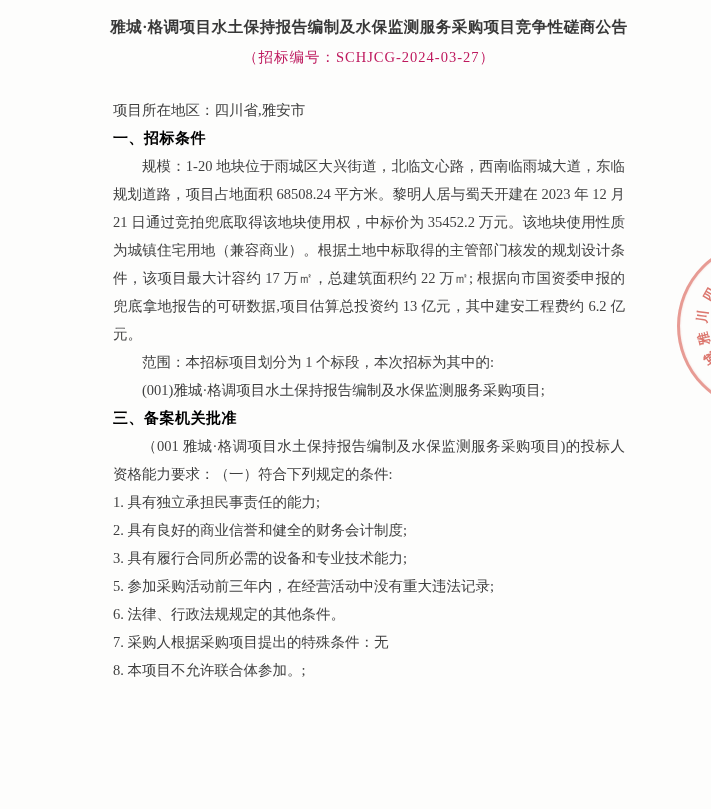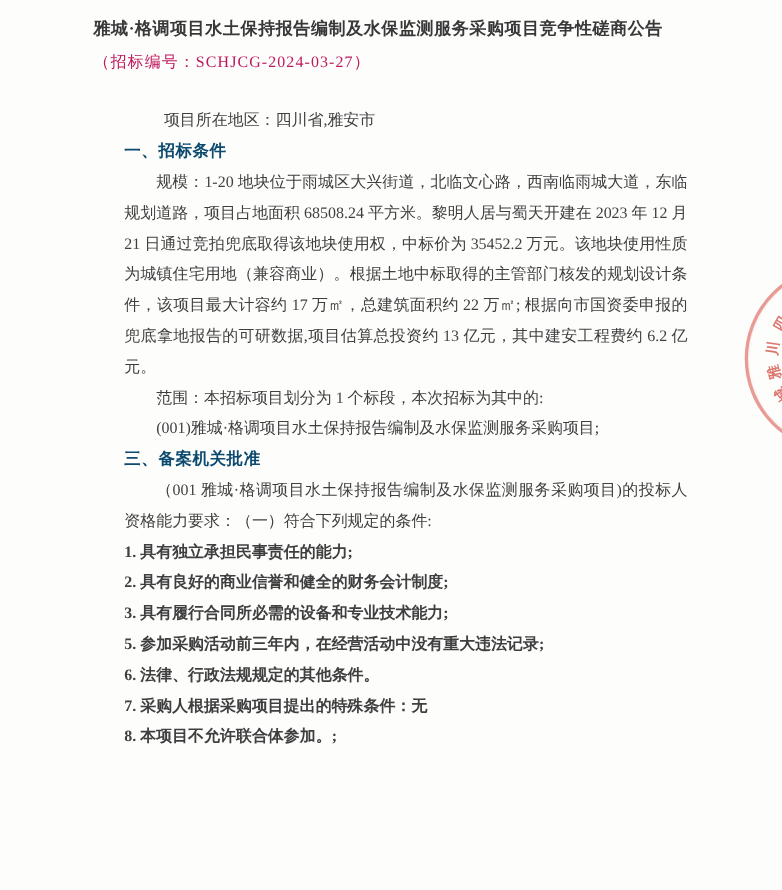--- a/index.html
+++ b/index.html
@@ -13,47 +13,47 @@
     overflow: hidden;
     font-family: "Liberation Serif", "DejaVu Serif", serif;
     color: #3f3f3f;
   }
   .content {
     position: absolute;
     left: 113px;
     top: 12px;
     width: 512px;
   }
-  .doc-header { margin-left: -28px; margin-right: -28px; }
+  .doc-header { text-align: center; margin-left: -28px; margin-right: -28px; }
   .doc-title {
     font-size: 15.5px;
     font-weight: bold;
     line-height: 30px;
     color: #383838;
     letter-spacing: 0.5px;
   }
   .doc-subtitle {
     font-size: 14.5px;
     font-weight: normal;
     line-height: 30px;
     letter-spacing: 1px;
     color: #be185d;
   }
   .doc-body { margin-top: 24px; font-size: 14.5px; line-height: 28px; }
-  .plain-line { text-align: left; margin-left: 36px; }
+  .plain-line { text-align: left; }
   .sec-heading {
     font-size: 15px;
     font-weight: bold;
-    color: #0c4a6e;
+    color: #000000;
     line-height: 28px;
     letter-spacing: 0.5px;
   }
   .para { text-align: justify; text-indent: 2em; }
   .indent-line { text-indent: 2em; }
-  .list-item { text-align: justify; font-weight: bold; }
+  .list-item { text-align: justify; }
   
   .stamp-ring {
     position: absolute;
     left: 677px;
     top: 241px;
     width: 170px;
     height: 170px;
     border: 3px solid rgba(214, 74, 62, 0.55);
     border-radius: 50%;
     box-shadow: inset 0 0 2px rgba(214, 74, 62, 0.25);

